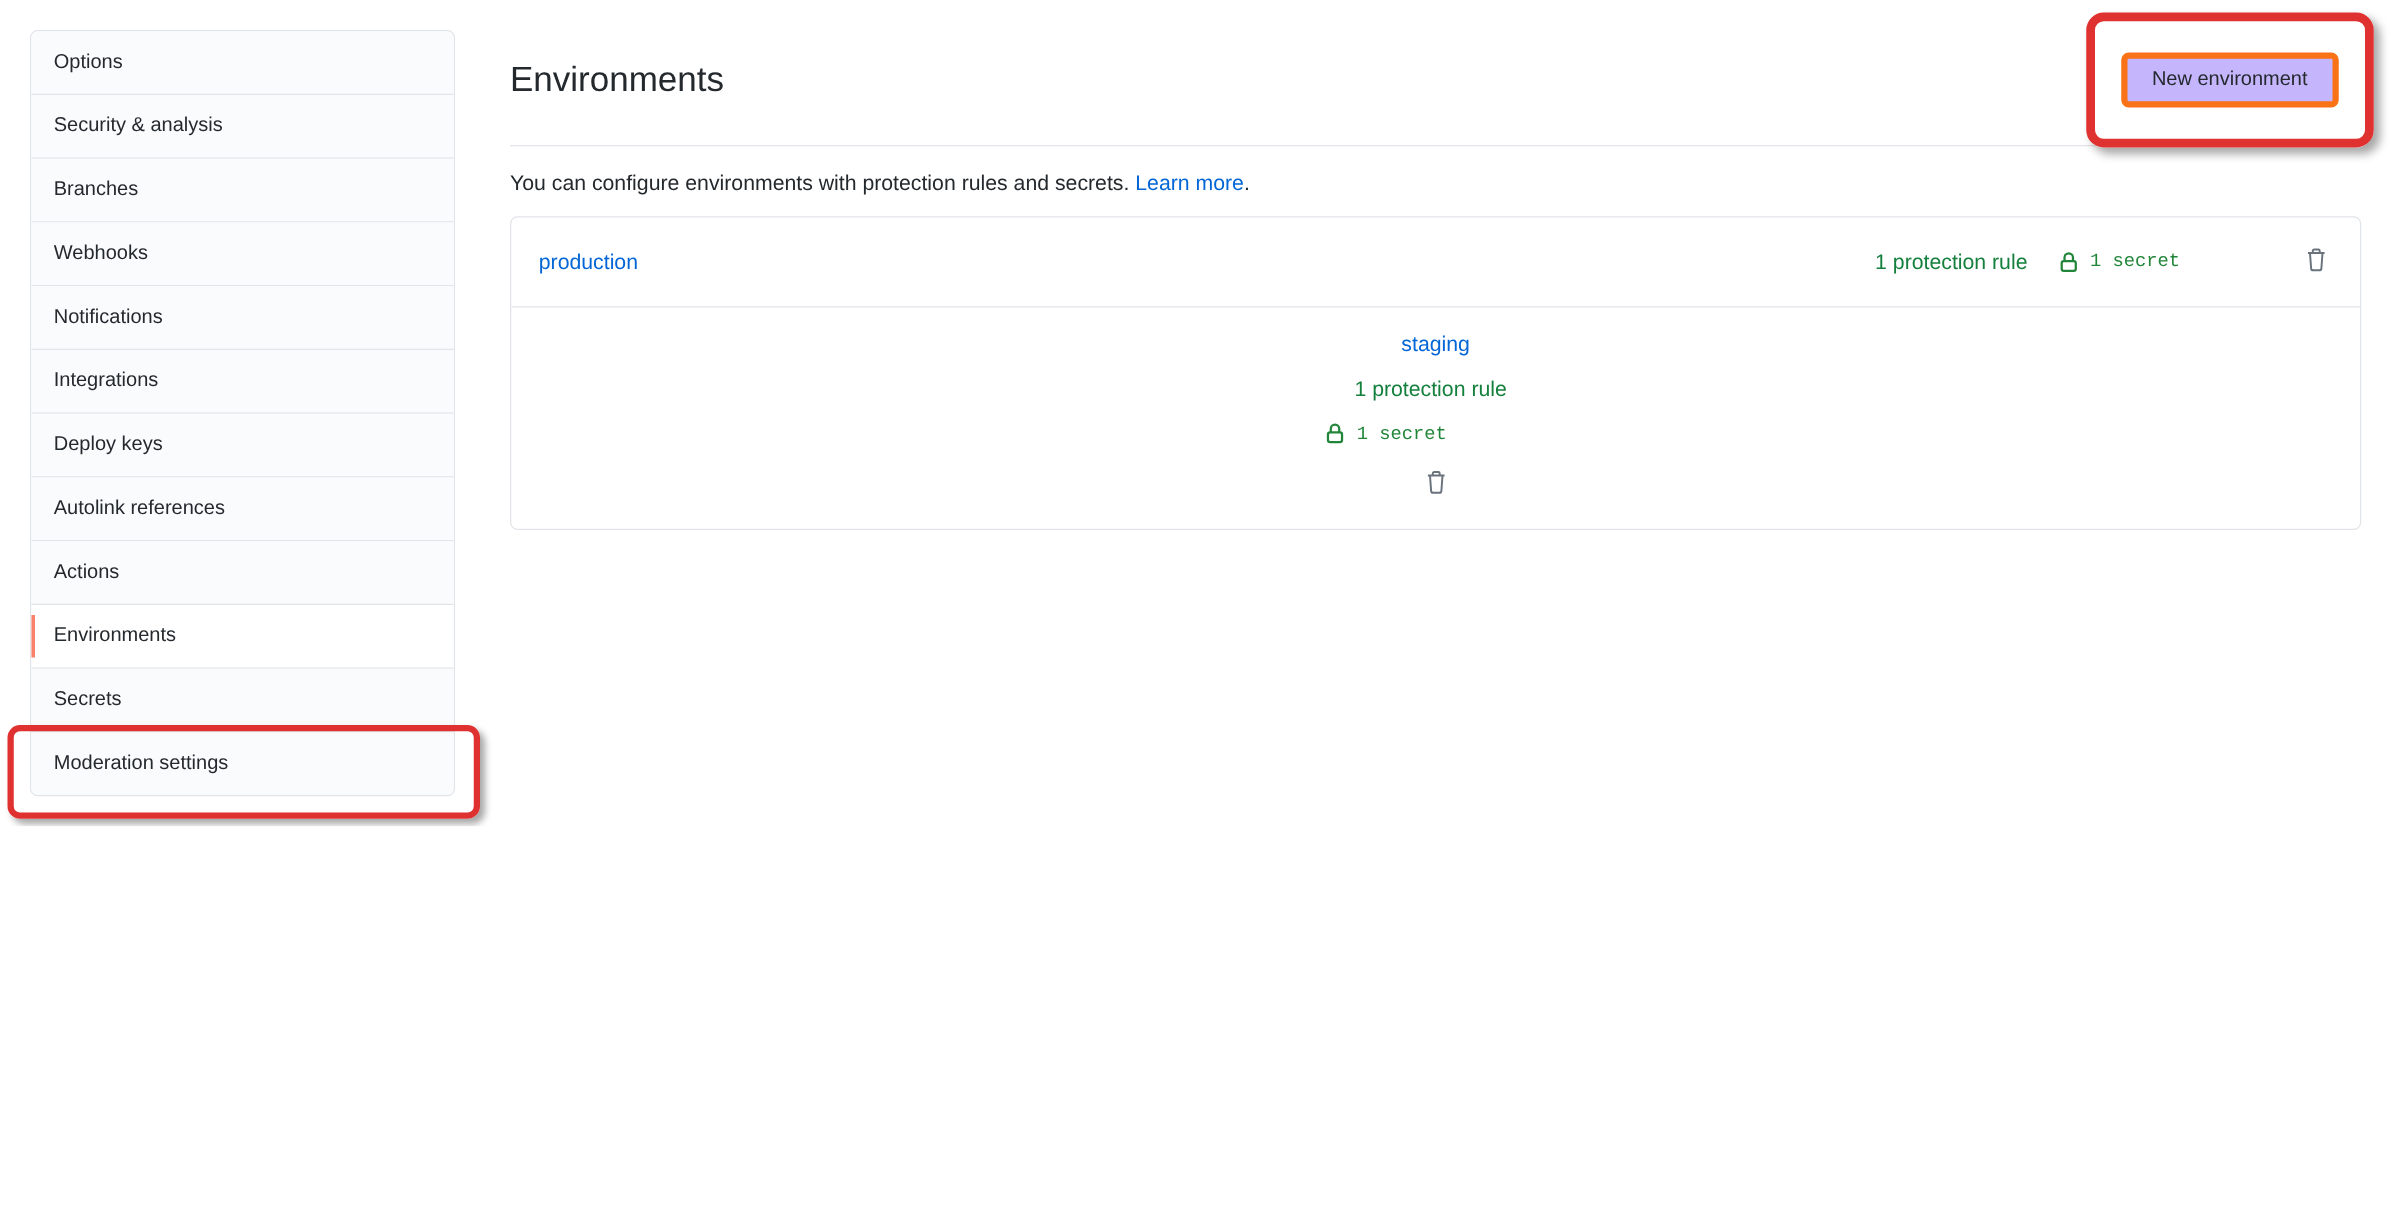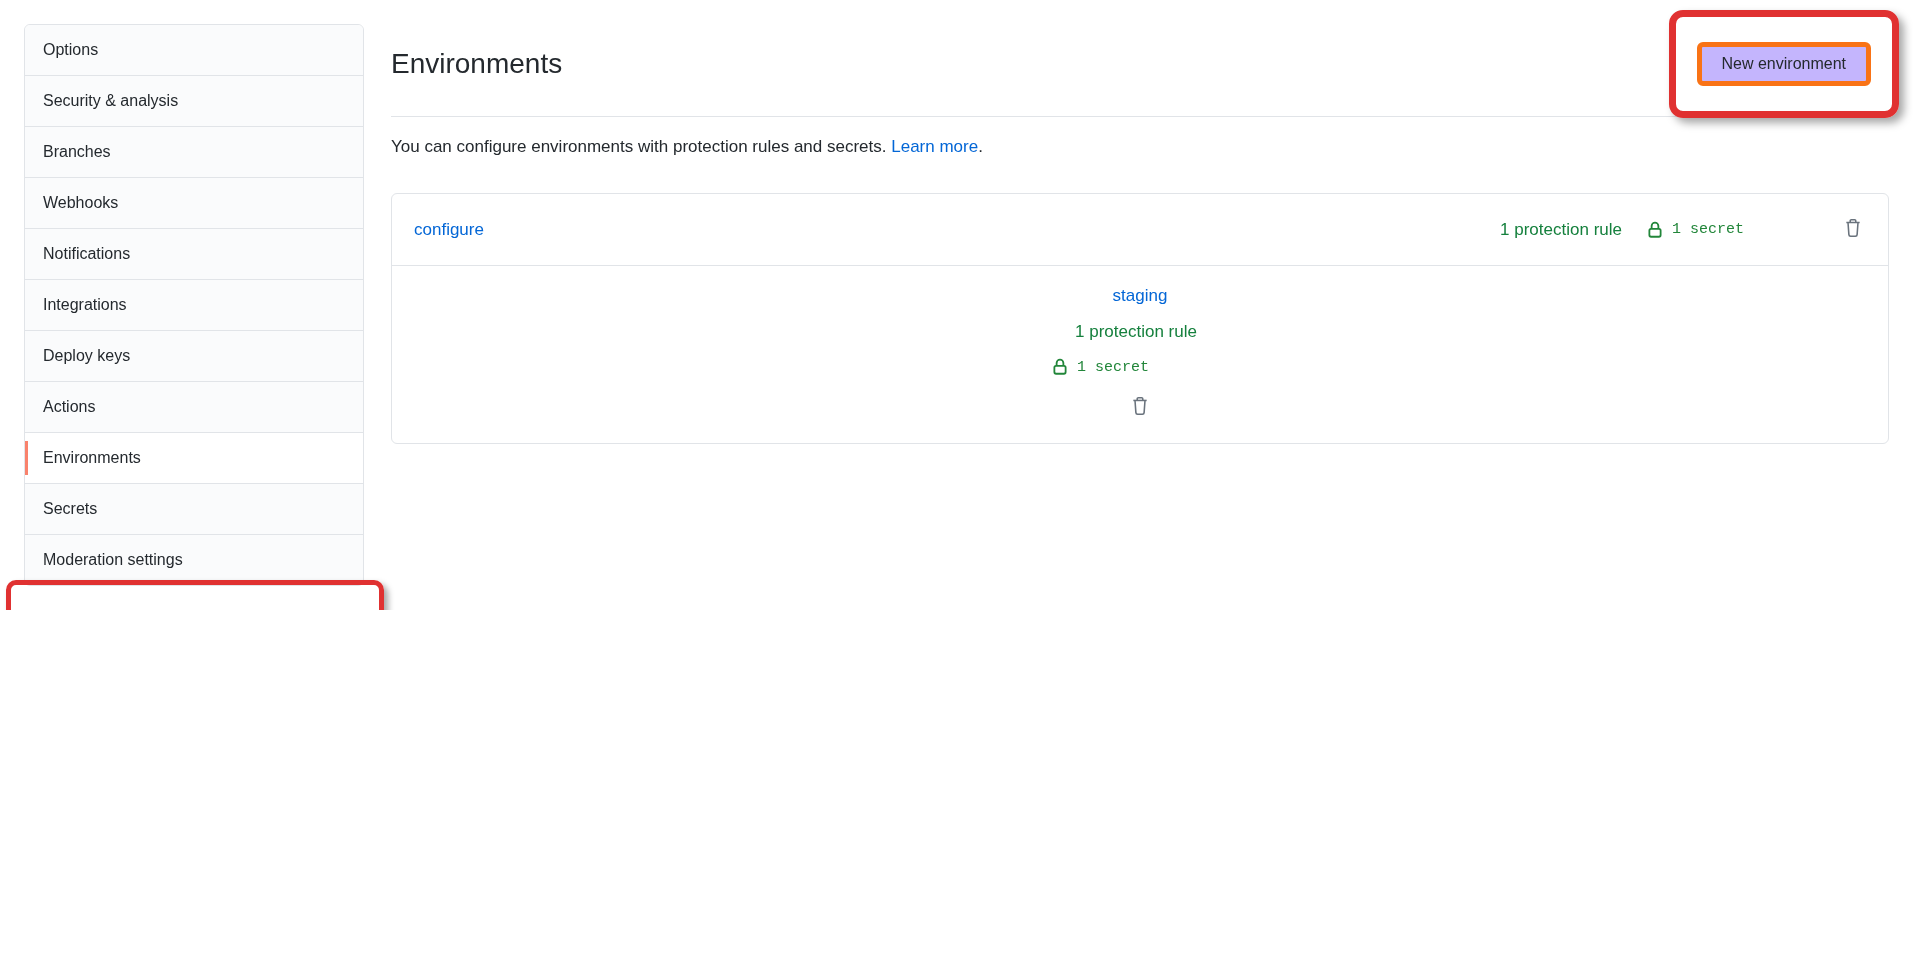--- a/index.html
+++ b/index.html
@@ -9,21 +9,21 @@
     }
     body {
       font-family: -apple-system, BlinkMacSystemFont, "Segoe UI", Helvetica, Arial, sans-serif;
       background: #ffffff;
       color: #24292e;
       font-size: 14px;
     }
     .container {
       display: flex;
       padding: 24px;
-      gap: 27px;
+      gap: 44px;
       max-width: 1913px;
     }
     .sidebar {
       width: 340px;
       flex-shrink: 0;
       border: 1px solid #e1e4e8;
       border-radius: 6px;
       background: #fafbfc;
       overflow: hidden;
     }
@@ -74,21 +74,21 @@
       border-radius: 6px;
       background: #c4b5fd;
       font-size: 16px;
       font-weight: 500;
       color: #24292e;
       cursor: pointer;
     }
     .description {
       font-size: 17px;
       color: #24292e;
-      margin-bottom: 36px;
+      margin-bottom: 16px;
     }
     .description a {
       color: #0366d6;
       text-decoration: none;
     }
     .env-list {
       border: 1px solid #e1e4e8;
       border-radius: 6px;
       overflow: hidden;
     }
@@ -188,20 +188,23 @@
       <div class="sidebar-item">
         <span>Notifications</span>
       </div>
       <div class="sidebar-item">
         <span>Integrations</span>
       </div>
       <div class="sidebar-item">
         <span>Deploy keys</span>
       </div>
       <div class="sidebar-item">
+        <span>Autolink references</span>
+      </div>
+      <div class="sidebar-item">
         <span>Actions</span>
       </div>
       <div class="sidebar-item active">
         <span>Environments</span>
       </div>
       <div class="sidebar-item">
         <span>Secrets</span>
       </div>
       <div class="sidebar-item">
         <span>Moderation settings</span>
@@ -218,21 +221,21 @@
         <div class="highlight-btn" style="left:-10px; top:-14px; right:-10px; bottom:-14px;"></div>
       </div>
     </div>
 
     <p class="description">
       <span>You can configure environments with protection rules and secrets. </span><a href="#">Learn more</a><span>.</span>
     </p>
 
     <div class="env-list">
       <div class="env-row">
-        <a class="env-name">configure</a>
+        <a class="env-name">production</a>
         <span class="env-protection">1 protection rule</span>
         <span class="env-secret">
           <svg class="lock-icon" viewBox="0 0 16 16">
             <rect x="3" y="7" width="10" height="7" rx="1.5"></rect>
             <path d="M5 7 V4.5 a3 3 0 0 1 6 0 V7"></path>
           </svg>
           <span>1 secret</span>
         </span>
         <button class="trash-btn">
           <svg class="trash-icon" viewBox="0 0 16 18" fill="none" stroke="currentColor" stroke-width="1.4">

